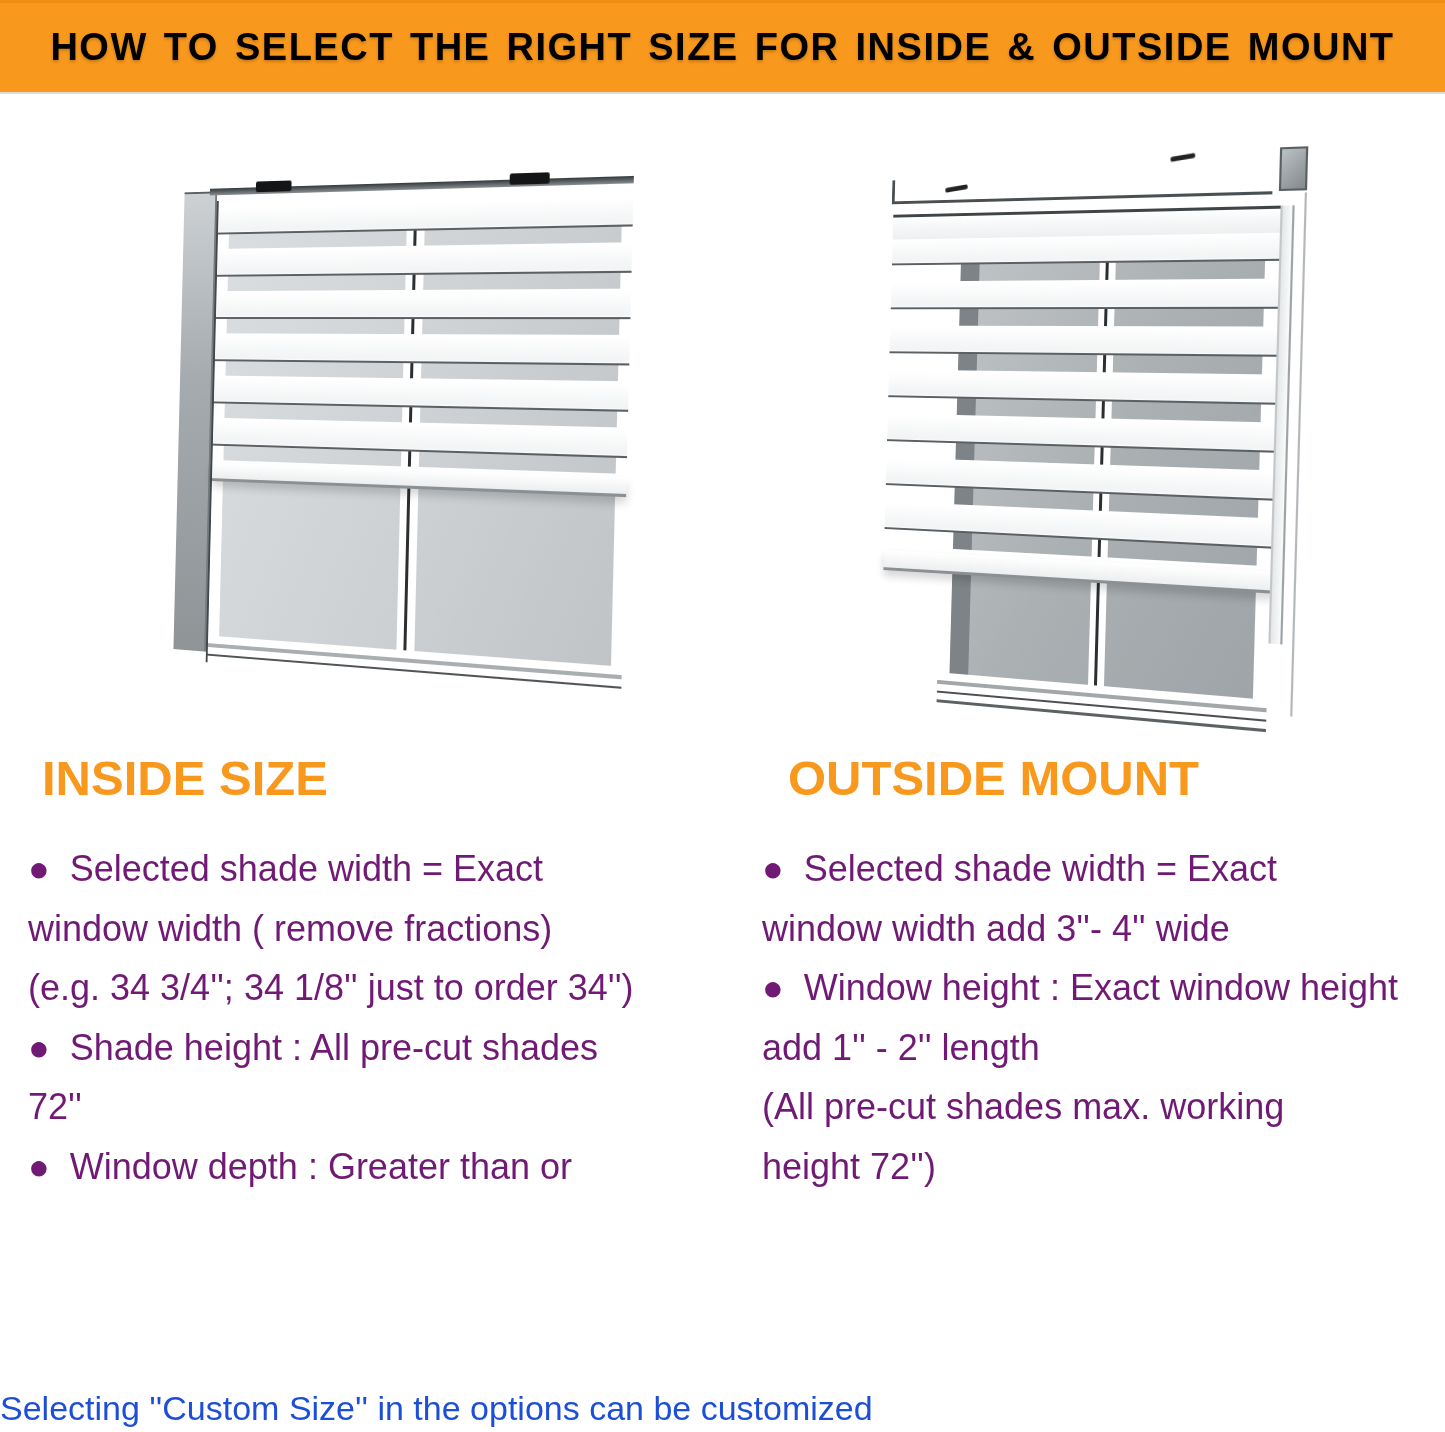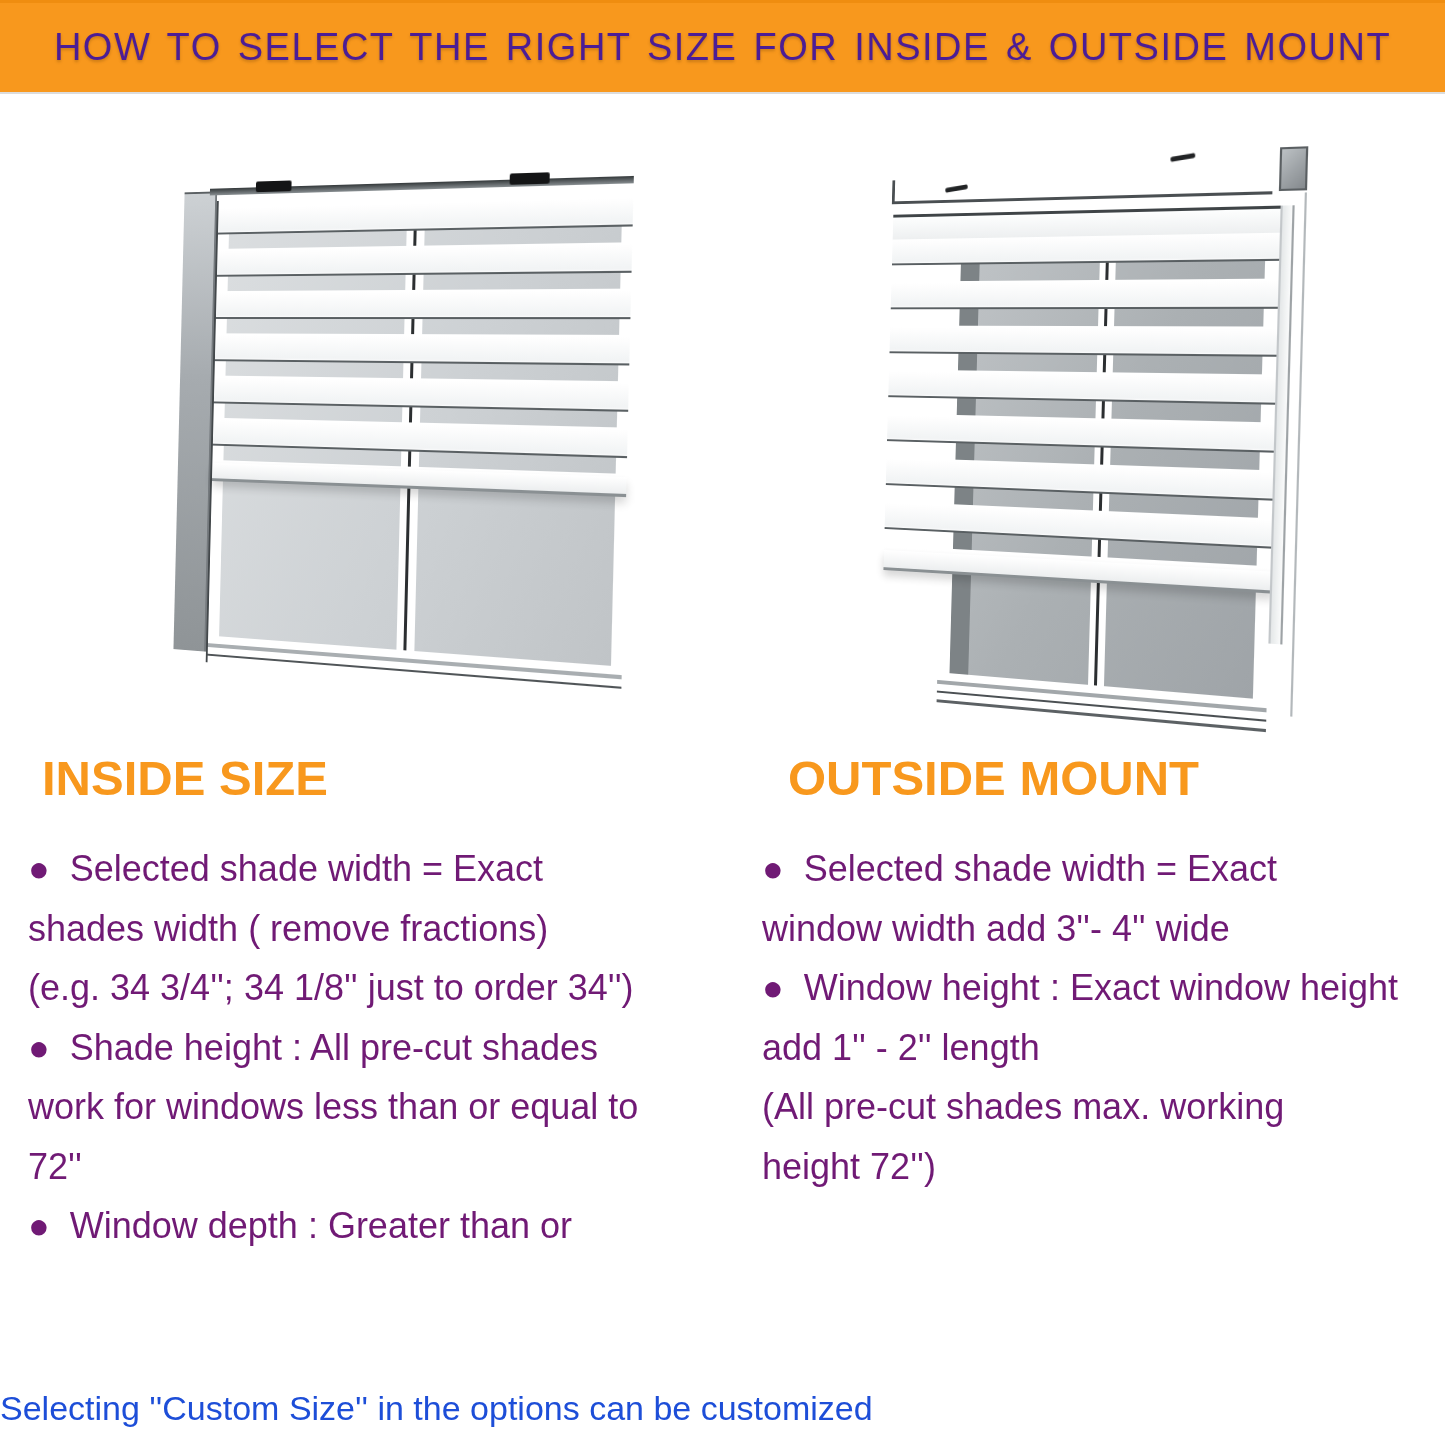--- a/index.html
+++ b/index.html
@@ -3,21 +3,21 @@
 <meta charset="utf-8">
 <style>
   html,body{margin:0;padding:0;background:#ffffff;}
   .canvas{position:relative;width:1445px;height:1432px;background:#ffffff;overflow:hidden;
           font-family:"Liberation Sans",sans-serif;}
 
   
   .topbar{position:absolute;left:0;top:0;width:100%;height:94px;background:#F8981D;
           display:flex;align-items:center;justify-content:center;
           border-top:3px solid #ef8d10;border-bottom:2px solid #dcdcdc;box-sizing:border-box;}
-  .topbar h1{margin:0;color:#4c1d95;font-size:38px;font-weight:normal;letter-spacing:1.5px;
+  .topbar h1{margin:0;color:#000000;font-size:38px;font-weight:bold;letter-spacing:1.5px;
              word-spacing:4px;white-space:nowrap;text-shadow:0 2px 3px rgba(90,50,0,.28);}
 
   
   .col-heading{position:absolute;margin:0;font-size:49px;font-weight:bold;color:#F8981D;white-space:nowrap;}
   .h-inside{left:42px;top:750px;}
   .h-outside{left:788px;top:750px;}
   .body-col{position:absolute;font-size:36px;color:#701a75;line-height:59.5px;}
   .body-left{left:28px;top:839px;width:700px;}
   .body-right{left:762px;top:839px;width:680px;}
   .tline{white-space:pre;}
@@ -142,24 +142,23 @@
         <div class="blind-bar"></div>
       </div>
       <div class="rw-side"></div>
     </div>
   </div>
 
   <section>
     <h2 class="col-heading h-inside">INSIDE SIZE</h2>
     <div class="body-col body-left">
       <div class="tline">●  Selected shade width = Exact</div>
-      <div class="tline">shades width ( remove fractions)</div>
+      <div class="tline">window width ( remove fractions)</div>
       <div class="tline">(e.g. 34 3/4''; 34 1/8'' just to order 34'')</div>
       <div class="tline">●  Shade height : All pre-cut shades</div>
-      <div class="tline">work for windows less than or equal to</div>
       <div class="tline">72''</div>
       <div class="tline">●  Window depth : Greater than or</div>
     </div>
   </section>
 
   <section>
     <h2 class="col-heading h-outside">OUTSIDE MOUNT</h2>
     <div class="body-col body-right">
       <div class="tline">●  Selected shade width = Exact</div>
       <div class="tline">window width add 3''- 4'' wide</div>

